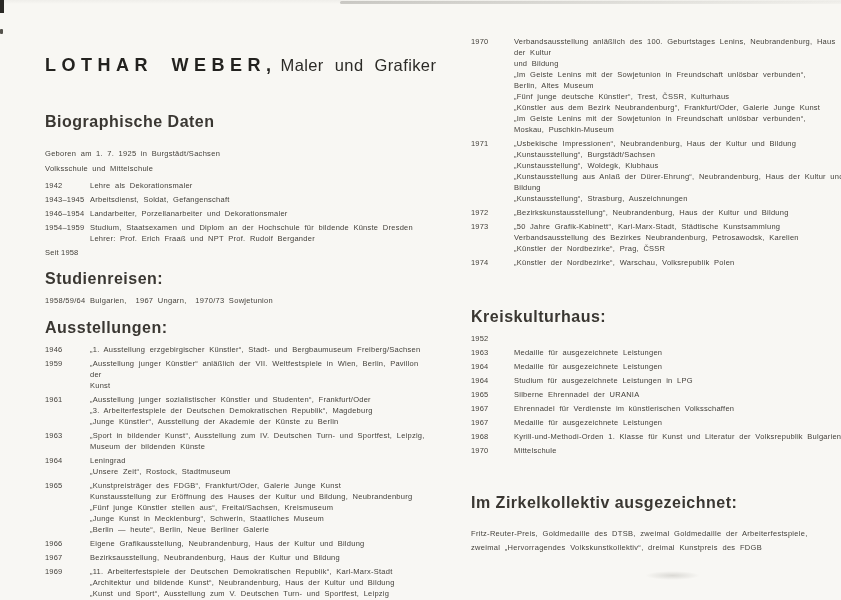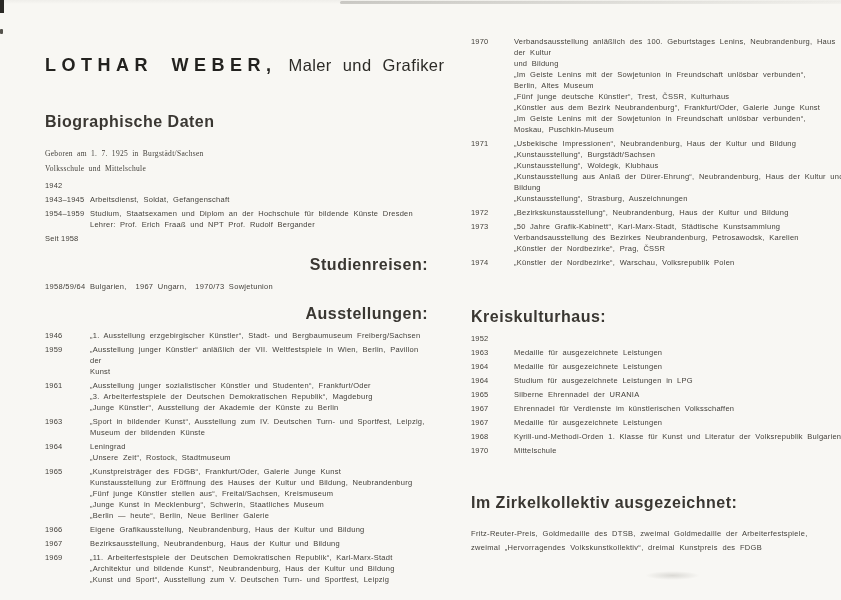--- a/index.html
+++ b/index.html
@@ -38,45 +38,45 @@
   .col-left  { left:45px;  top:42px;  width:383px; }
   .col-right { left:455px; top:36px;  width:380px;margin-left:16px; }
 
   .title { margin:0 0 34px 0; white-space:nowrap; }
   .title .name {
     font-size:18px; font-weight:bold; letter-spacing:5.5px;
     color:#23221f; word-spacing:8px;
   }
   .title .role {
     font-size:16.5px; font-weight:normal; letter-spacing:0.4px;
-    color:#2c2b27; word-spacing:6px; margin-left:12px;
+    color:#2c2b27; word-spacing:6px; margin-left:4px;
   }
 
   .heading {
     font-size:16px; font-weight:bold; letter-spacing:0.5px;
     color:#3a3732; margin:0 0 15px 0;
   }
   .heading.tight { margin-bottom:7px; }
 
   .intro-line {
     font-size:7.5px; line-height:15px; letter-spacing:0.3px; word-spacing:2px;
   }
-  .intro-block { margin-bottom:4px;font-family:Liberation Serif, serif; }
+  .intro-block { margin-bottom:4px; }
 
   .row { display:flex; margin-bottom:3px; }
   .row .year {
     flex:0 0 45px; font-size:7.5px; line-height:11px; letter-spacing:0.2px;
   }
   .row .entry {
     flex:1; font-size:7.5px; line-height:11px; letter-spacing:0.25px;
     word-spacing:2.2px; white-space:pre-wrap;
   }
   .col-right .row .year { flex:0 0 43px; }
 
-  .section-gap-sm { margin-top:12px;text-align:right; }
+  .section-gap-sm { margin-top:12px; }
   .plain-line {
     font-size:7.5px; line-height:12px; letter-spacing:0.3px; word-spacing:2px;
     margin-bottom:2px; white-space:pre-wrap;
   }
   .awards-section { margin-top:40px; }
   .collective-section { margin-top:38px; }
   .collective-text {
     font-size:7.5px; line-height:14px; letter-spacing:0.3px; word-spacing:2.2px;
     white-space:pre-wrap;
   }
@@ -96,24 +96,29 @@
     <div class="heading">Biographische Daten</div>
 
     <div class="intro-block">
       <div class="intro-line">Geboren am 1. 7. 1925 in Burgstädt/Sachsen</div>
       <div class="intro-line">Volksschule und Mittelschule</div>
     </div>
 
     <div>
       <div class="row">
         <span class="year">1942</span>
+        <span class="entry">Lehre als Dekorationsmaler</span>
       </div>
       <div class="row">
         <span class="year">1943–1945</span>
         <span class="entry">Arbeitsdienst, Soldat, Gefangenschaft</span>
+      </div>
+      <div class="row">
+        <span class="year">1946–1954</span>
+        <span class="entry">Landarbeiter, Porzellanarbeiter und Dekorationsmaler</span>
       </div>
       <div class="row">
         <span class="year">1954–1959</span>
         <span class="entry">Studium, Staatsexamen und Diplom an der Hochschule für bildende Künste Dresden
 Lehrer: Prof. Erich Fraaß und NPT Prof. Rudolf Bergander</span>
       </div>
       <div class="row">
         <span class="year">Seit 1958</span>
       </div>
     </div>

